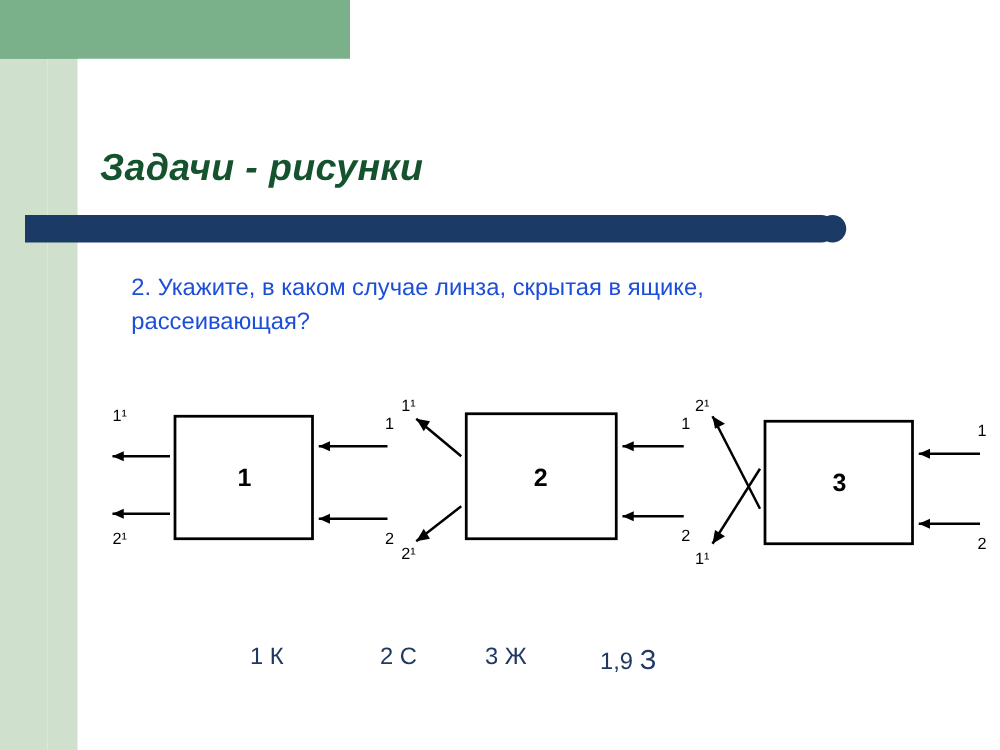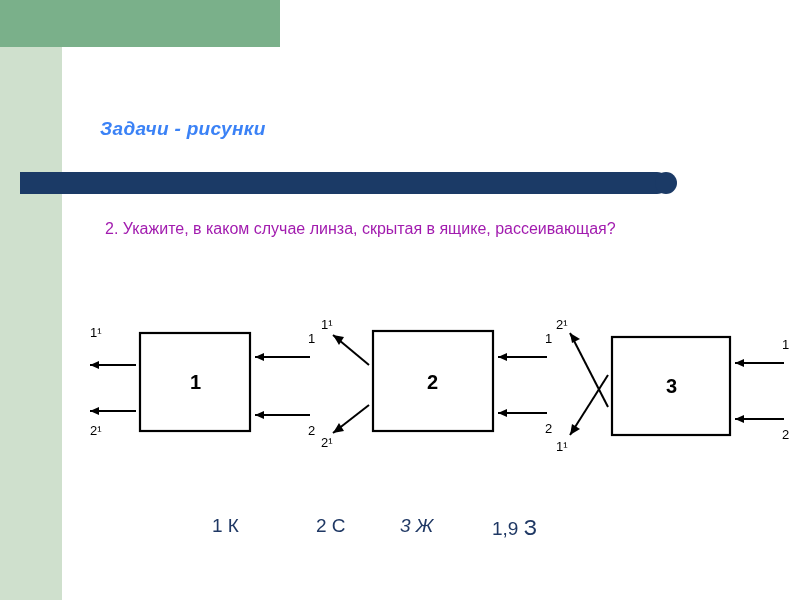--- a/index.html
+++ b/index.html
@@ -51,27 +51,26 @@
     top: 0;
     width: 62px;
     height: 47px;
     background: #7ab08a;
   }
   
   .title {
     position: absolute;
     left: 80px;
     top: 118px;
-    font-size: 19px;
+    font-size: 30px;
     font-weight: bold;
     font-style: italic;
-    color: #3b82f6;
+    color: #14532d;
     letter-spacing: 0.3px;
     white-space: nowrap;
-    margin-left: 20px;
   }
   
   .navy-bar {
     position: absolute;
     left: 20px;
     top: 172px;
     width: 648px;
     height: 22px;
     background: #1b3a66;
     border-radius: 0 11px 11px 0;
@@ -84,22 +83,22 @@
     height: 22px;
     background: #1b3a66;
     border-radius: 50%;
   }
   
   .question {
     position: absolute;
     left: 105px;
     top: 218px;
     width: 560px;
-    font-size: 16px;
-    color: #a21caf;
+    font-size: 19px;
+    color: #1d4ed8;
     line-height: 1.42;
   }
   
   .figures {
     position: absolute;
     left: 70px;
     top: 305px;
     width: 720px;
     height: 160px;
   }
@@ -119,25 +118,24 @@
     left: 180px;
     top: 515px;
     width: 480px;
     font-size: 19px;
     color: #1f3864;
   }
   .answers .ans {
     position: absolute;
     top: 0;
     white-space: nowrap;
-    margin-left: 12px;
   }
   .a1 { left: 20px; }
   .a2 { left: 124px; }
-  .a3 { left: 208px; font-style: italic; }
+  .a3 { left: 208px; }
   .a4 { left: 300px; }
   .ans .big {
     font-size: 22px;
   }
 </style>
 </head>
 <body>
 
 <div class="slide">
 

